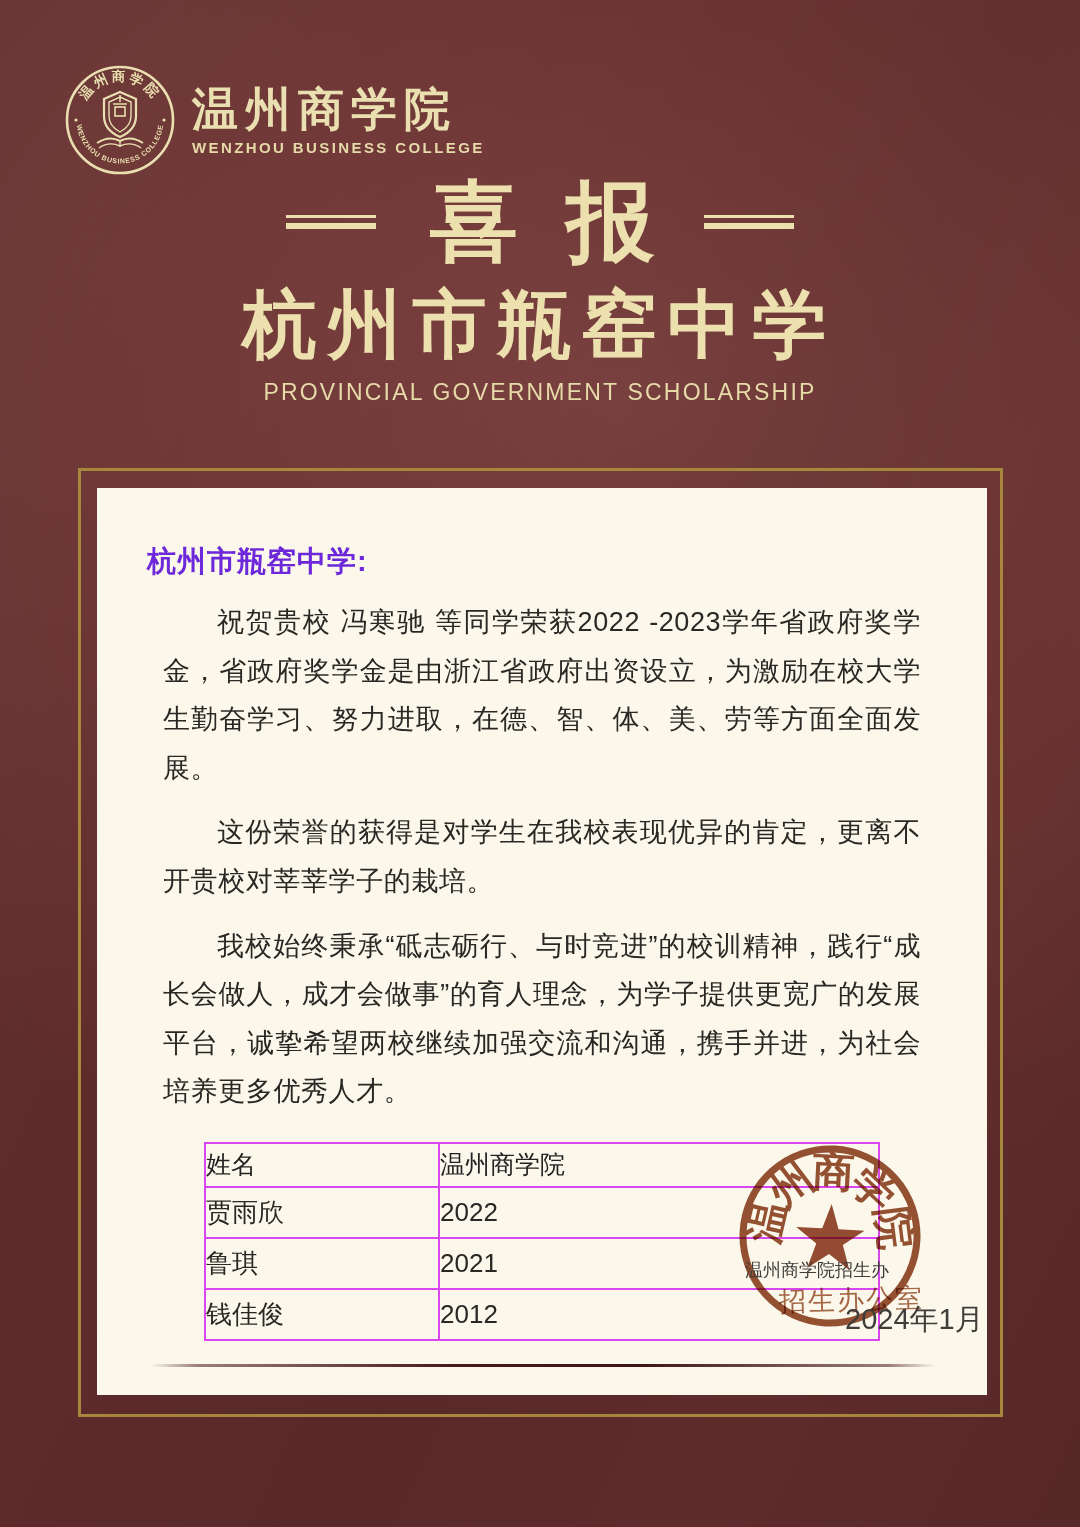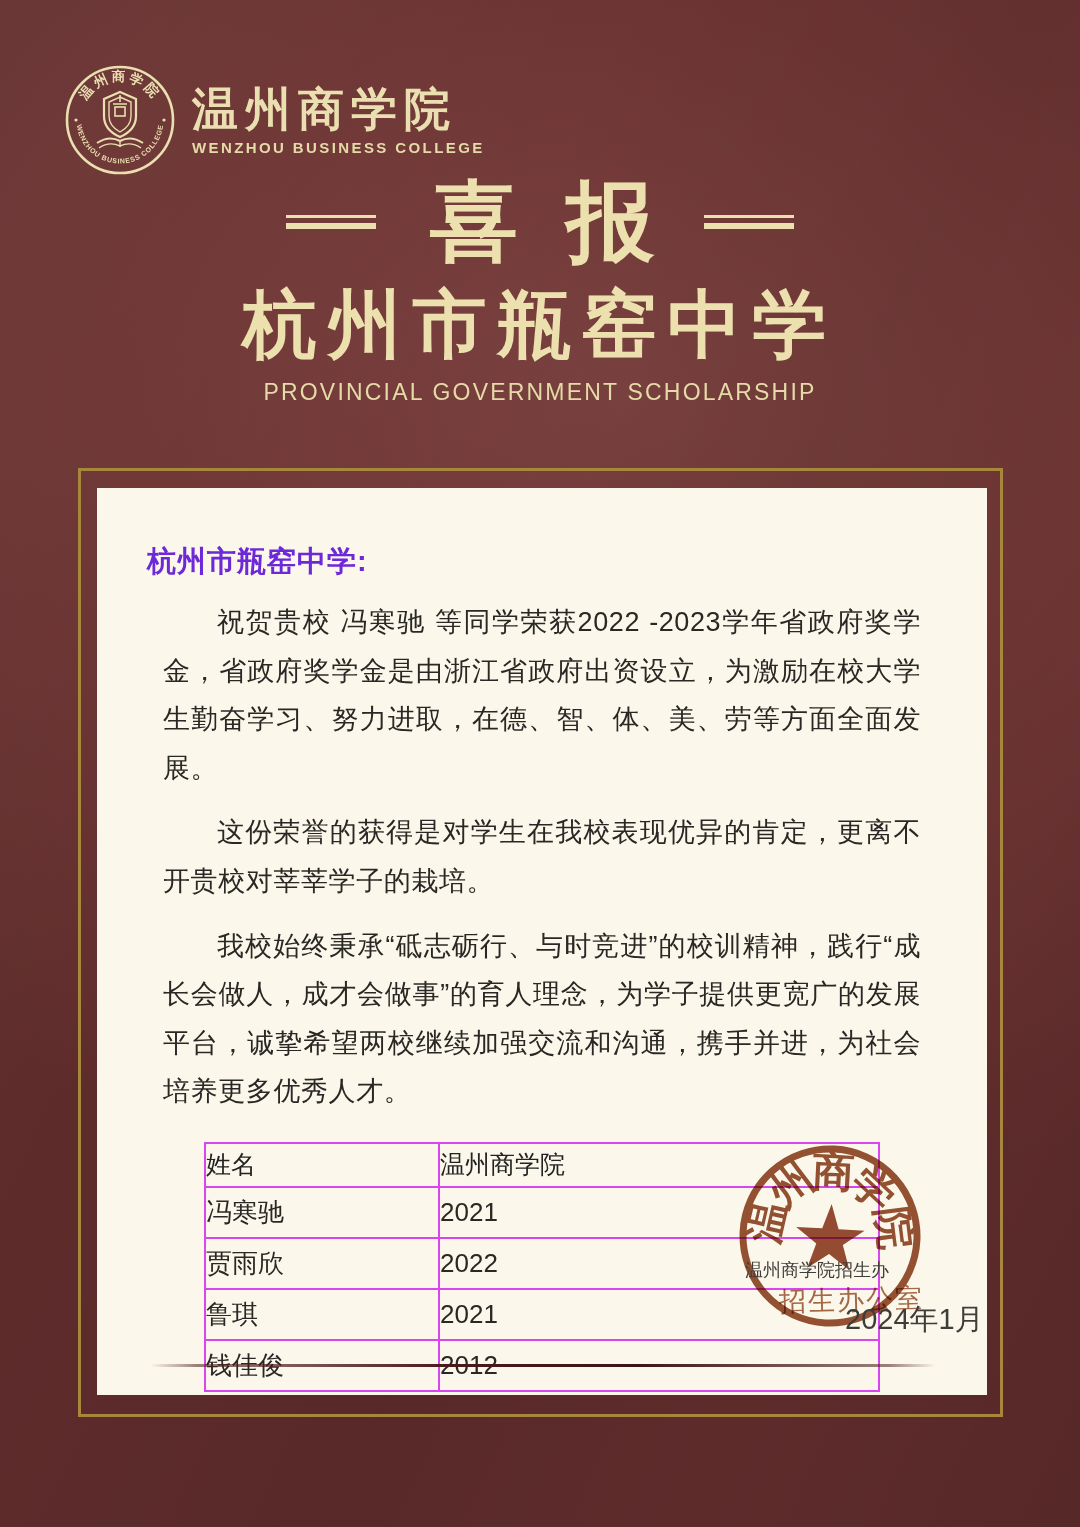--- a/index.html
+++ b/index.html
@@ -117,24 +117,20 @@
 
     <table class="winners">
       <thead>
         <tr>
           <th class="col-name">姓名</th>
           <th>温州商学院</th>
         </tr>
       </thead>
       <tbody>
           <tr>
-            <td>冯寒驰</td>
-            <td>2021</td>
-          </tr>
-          <tr>
             <td>贾雨欣</td>
             <td>2022</td>
           </tr>
           <tr>
             <td>鲁琪</td>
             <td>2021</td>
           </tr>
           <tr>
             <td>钱佳俊</td>
             <td>2012</td>

